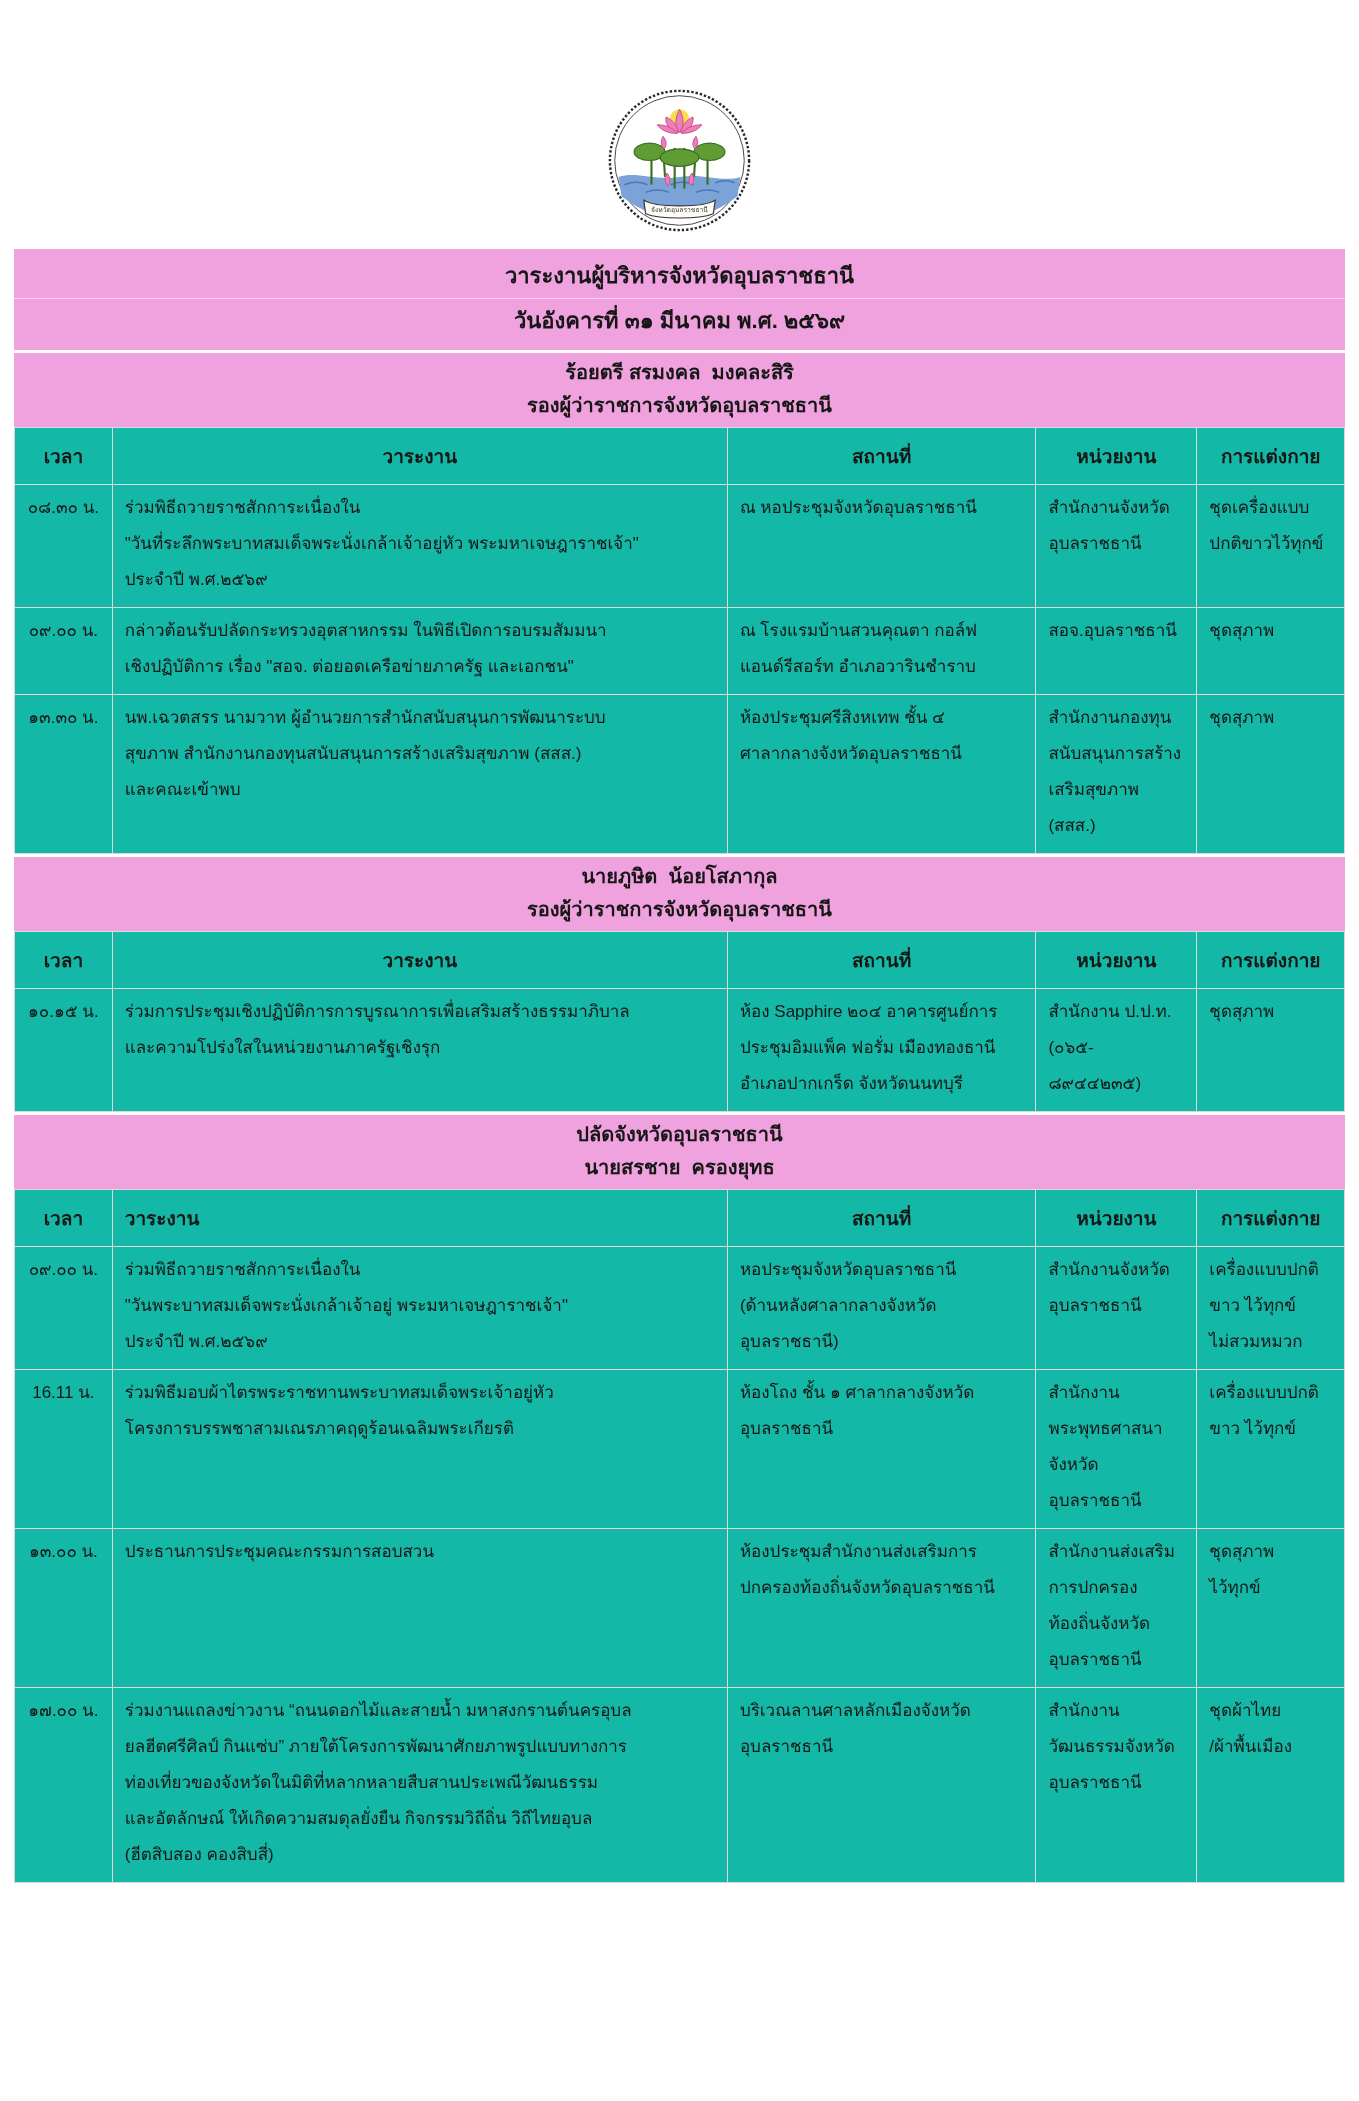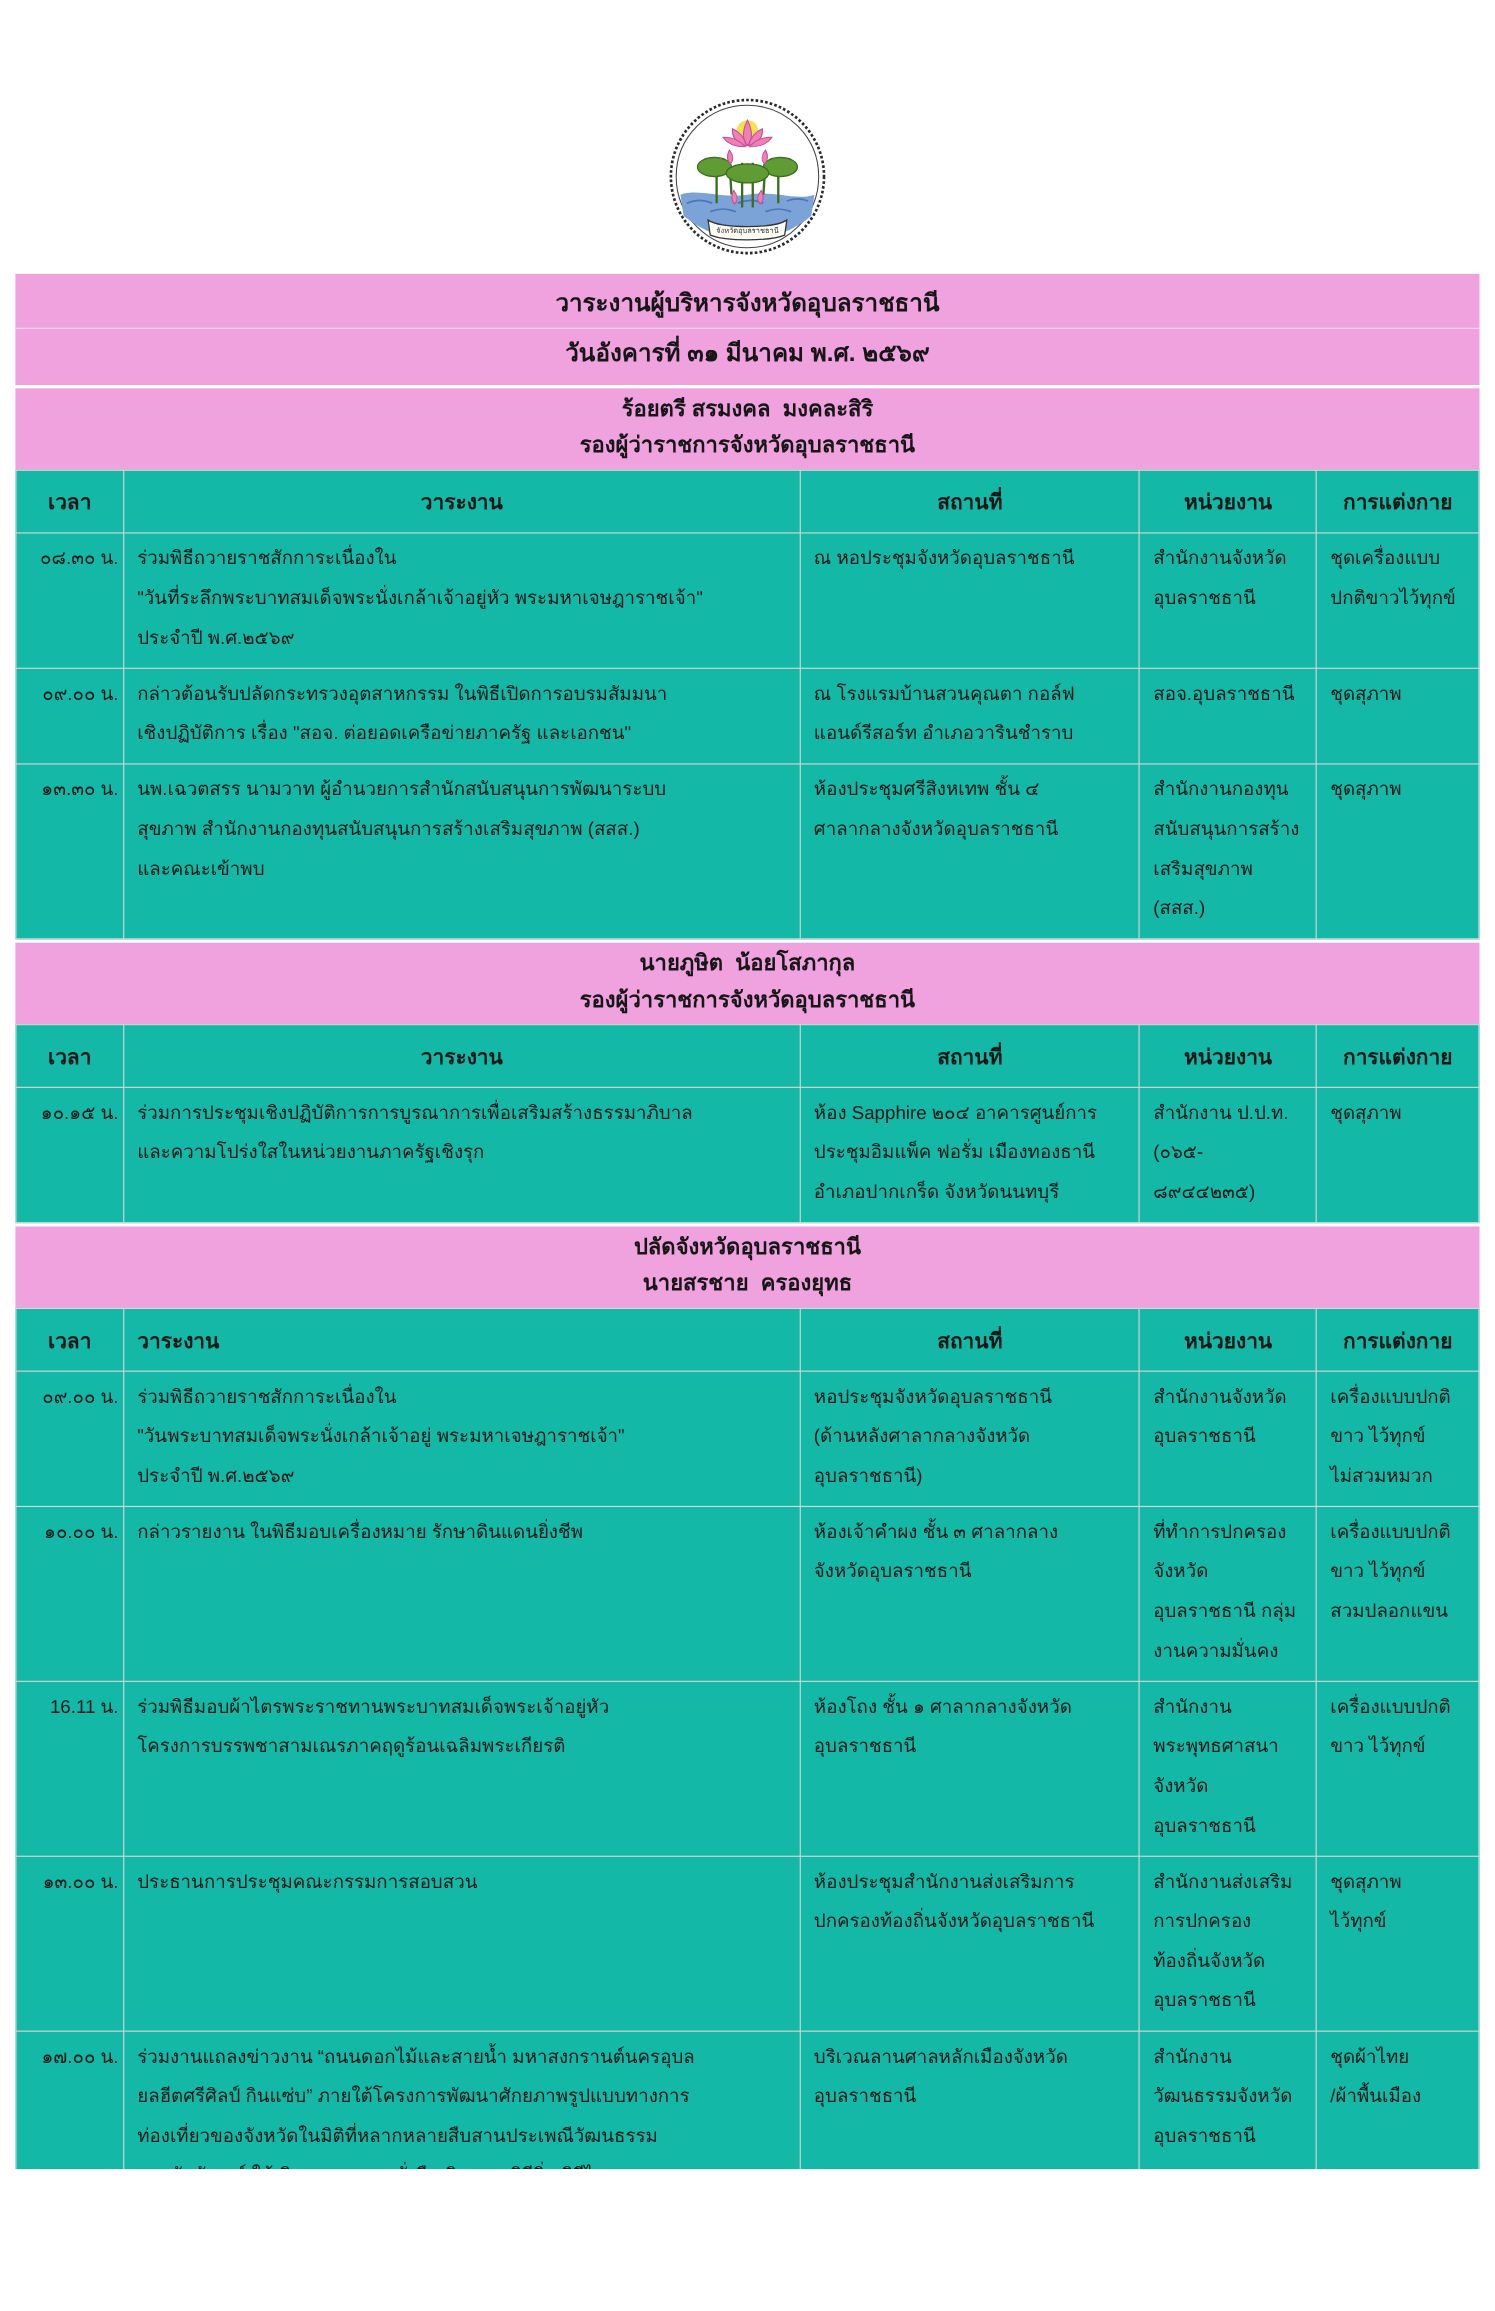--- a/index.html
+++ b/index.html
@@ -21,21 +21,21 @@
   table{width:100%;border-collapse:collapse;table-layout:fixed;background:#14b8a6;}
   col.c-time{width:7.35%;}
   col.c-agenda{width:46.25%;}
   col.c-place{width:23.2%;}
   col.c-agency{width:12.1%;}
   col.c-dress{width:11.1%;}
   th,td{border:1px solid #d9d9d9;vertical-align:top;}
   th{font-size:19px;font-weight:bold;text-align:center;padding:13px 6px;}
   th.th-left{text-align:left;padding-left:12px;}
   td{font-size:17px;line-height:36px;padding:5px 12px 9px 12px;white-space:pre-line;text-align:left;}
-  td.col-time{text-align:right;padding-left:4px;padding-right:4px;white-space:nowrap;}
+  td.col-time{text-align:center;padding-left:4px;padding-right:4px;white-space:nowrap;}
   .page-number{position:absolute;left:0;top:2038px;width:100%;text-align:center;font-size:17px;}
 </style>
 </head>
 <body>
 
 <div class="sheet">
 
   <div class="logo-wrap">
     <svg width="145" height="145" viewBox="0 0 150 150" aria-hidden="true">
       <circle cx="75" cy="75" r="72" fill="#ffffff" stroke="#2a2a2a" stroke-width="2.5" stroke-dasharray="2.5 2"></circle>
@@ -212,33 +212,20 @@
           <td>หอประชุมจังหวัดอุบลราชธานี
 (ด้านหลังศาลากลางจังหวัด
 อุบลราชธานี)</td>
           <td>สำนักงานจังหวัด
 อุบลราชธานี</td>
           <td>เครื่องแบบปกติ
 ขาว ไว้ทุกข์
 ไม่สวมหมวก</td>
         </tr>
         <tr>
-          <td class="col-time">๑๐.๐๐ น.</td>
-          <td>กล่าวรายงาน ในพิธีมอบเครื่องหมาย รักษาดินแดนยิ่งชีพ</td>
-          <td>ห้องเจ้าคำผง ชั้น ๓ ศาลากลาง
-จังหวัดอุบลราชธานี</td>
-          <td>ที่ทำการปกครอง
-จังหวัด
-อุบลราชธานี กลุ่ม
-งานความมั่นคง</td>
-          <td>เครื่องแบบปกติ
-ขาว ไว้ทุกข์
-สวมปลอกแขน</td>
-        </tr>
-        <tr>
           <td class="col-time">16.11 น.</td>
           <td>ร่วมพิธีมอบผ้าไตรพระราชทานพระบาทสมเด็จพระเจ้าอยู่หัว
 โครงการบรรพชาสามเณรภาคฤดูร้อนเฉลิมพระเกียรติ</td>
           <td>ห้องโถง ชั้น ๑ ศาลากลางจังหวัด
 อุบลราชธานี</td>
           <td>สำนักงาน
 พระพุทธศาสนา
 จังหวัด
 อุบลราชธานี</td>
           <td>เครื่องแบบปกติ

